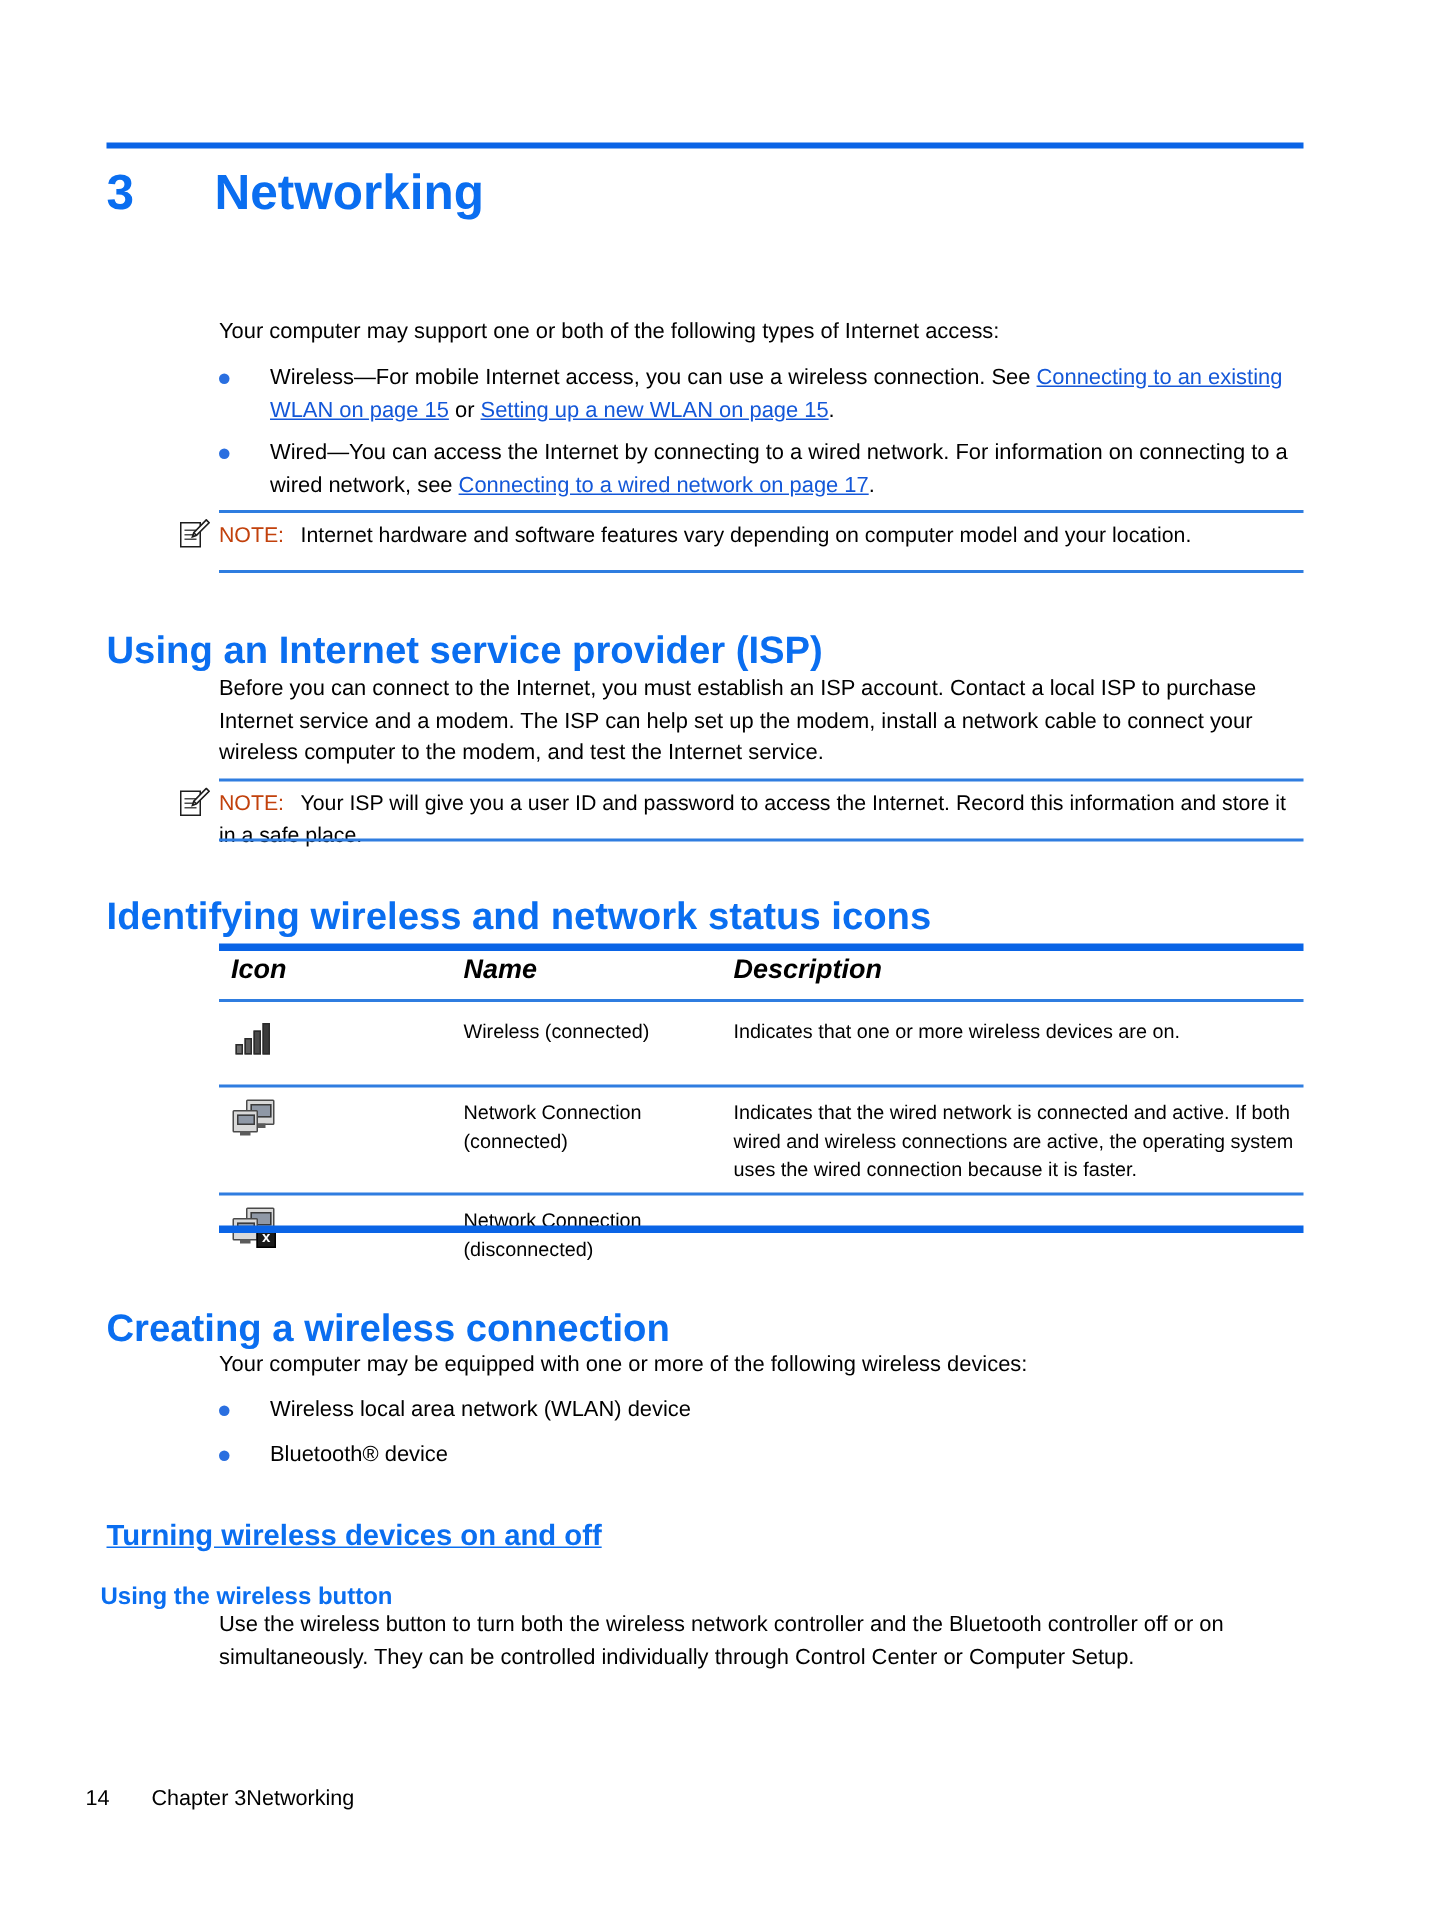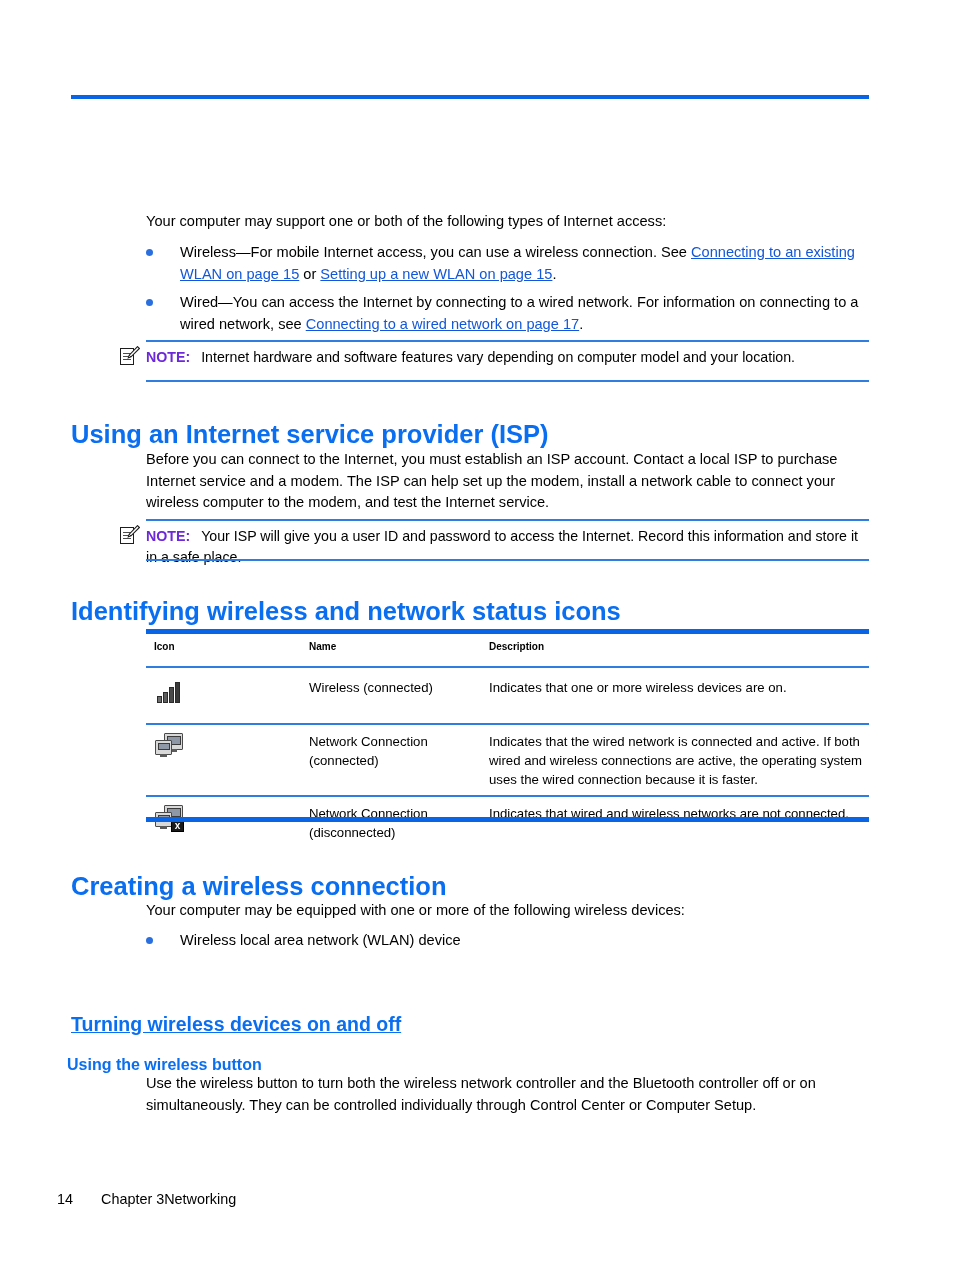--- a/index.html
+++ b/index.html
@@ -126,22 +126,22 @@
   }
   .note-body {
     position: absolute;
     left: 0px;
     top: 7px;
     width: 723px;
     font-size: 14.2px;
     line-height: 21px;
   }
   .note-label {
-    color: #6d28d9;
-    font-weight: bold;
+    color: #c2410c;
+    font-weight: normal;
     margin-right: 11px;
   }
 
   
   .tbl {
     position: absolute;
     left: 146px;
     width: 723px;
   }
   .tbl-bar-top {
@@ -171,21 +171,22 @@
     left: 0;
     width: 723px;
   }
   .cell {
     position: absolute;
     font-size: 13.2px;
     line-height: 19px;
   }
   .cell-head {
     font-weight: bold;
-    font-size: 10px;
+    font-size: 18px;
+    font-style: italic;
   }
   .col-icon { left: 8px; }
   .col-name { left: 163px; width: 170px; }
   .col-desc { left: 343px; width: 375px; }
 
   
   .icon-box {
     position: relative;
     width: 30px;
     height: 30px;
@@ -292,20 +293,23 @@
   }
   .footer .pg { margin-right: 28px; }
   .footer .ch { }
 </style>
 </head>
 <body>
 
 <div class="page">
 
   <div class="chapter-rule"></div>
+  <div class="chapter-title">
+    <span class="chapter-num">3</span><span>Networking</span>
+  </div>
 
   <div class="para" style="left:146px; top:211px; width:723px;">Your computer may support one or both of the following types of Internet access:</div>
 
   <div class="bullet-item" style="left:146px; top:242px; width:723px;">
     <span class="bullet-dot"></span>
     <span class="bullet-text"><span>Wireless—For mobile Internet access, you can use a wireless connection. See </span><span class="doclink">Connecting to an existing WLAN on page 15</span><span> or </span><span class="doclink">Setting up a new WLAN on page 15</span><span>.</span></span>
   </div>
 
   <div class="bullet-item" style="left:146px; top:292px; width:723px;">
     <span class="bullet-dot"></span>
@@ -417,33 +421,36 @@
                 <div class="base"></div>
             </div>
             <div class="badge-x">x</div>
           </div>
         </div>
       </div>
       <div class="cell col-name" style="top:3px;">
         <div>Network Connection</div>
         <div>(disconnected)</div>
       </div>
-      <div class="cell col-desc" style="top:3px;">Indicates that wired and wireless networks are not connected.</div>
     </div>
 
     <div class="tbl-bar-bottom" style="top:188px;"></div>
   </div>
 
   <h1 class="h1" style="top:855px;">Creating a wireless connection</h1>
   <div class="para" style="left:146px; top:900px; width:723px;">Your computer may be equipped with one or more of the following wireless devices:</div>
 
   <div class="bullet-item" style="left:146px; top:930px; width:723px;">
     <span class="bullet-dot"></span>
     <span class="bullet-text">Wireless local area network (WLAN) device</span>
   </div>
+  <div class="bullet-item" style="left:146px; top:960px; width:723px;">
+    <span class="bullet-dot"></span>
+    <span class="bullet-text">Bluetooth® device</span>
+  </div>
 
   <h2 class="h2" style="top:997px;text-decoration:underline;">Turning wireless devices on and off</h2>
   <h3 class="h3" style="top:1040px;">Using the wireless button</h3>
   <div class="para" style="left:146px; top:1073px; width:723px;">Use the wireless button to turn both the wireless network controller and the Bluetooth controller off or on simultaneously. They can be controlled individually through Control Center or Computer Setup.</div>
 
   <div class="footer">
     <span class="pg">14</span><span class="ch">Chapter 3</span><span>Networking</span>
   </div>
 
 </div>

